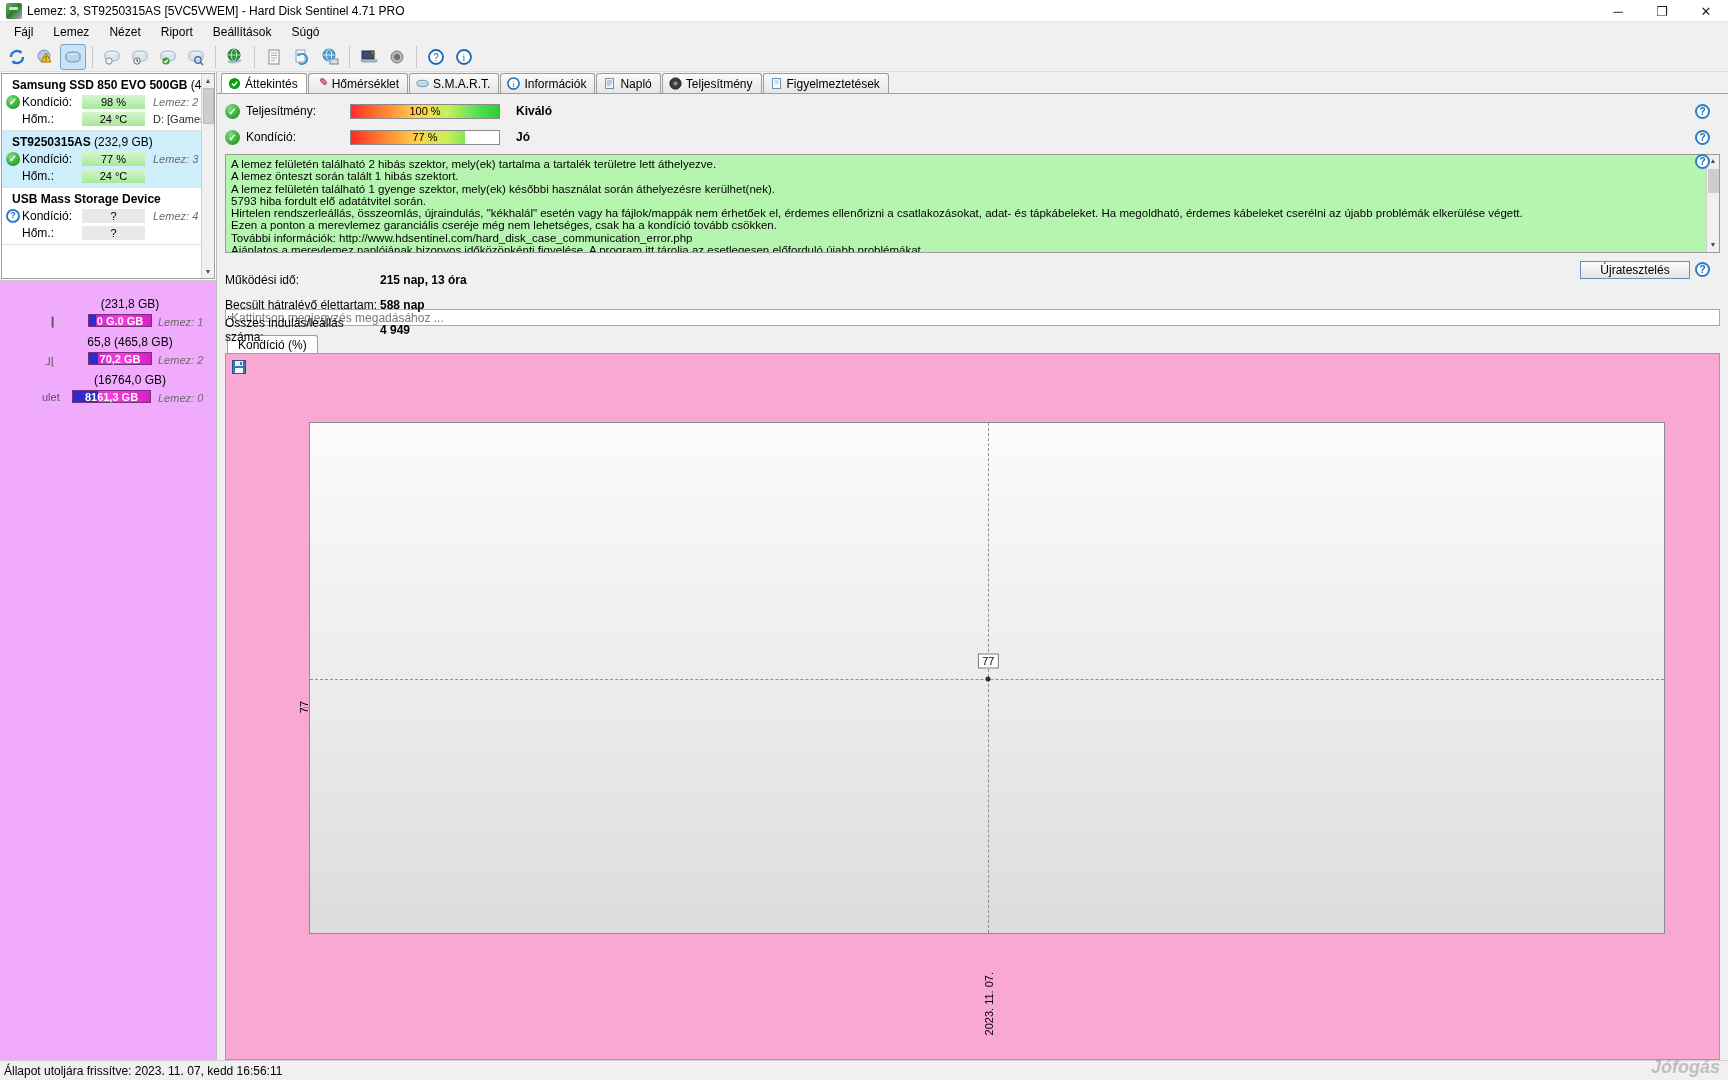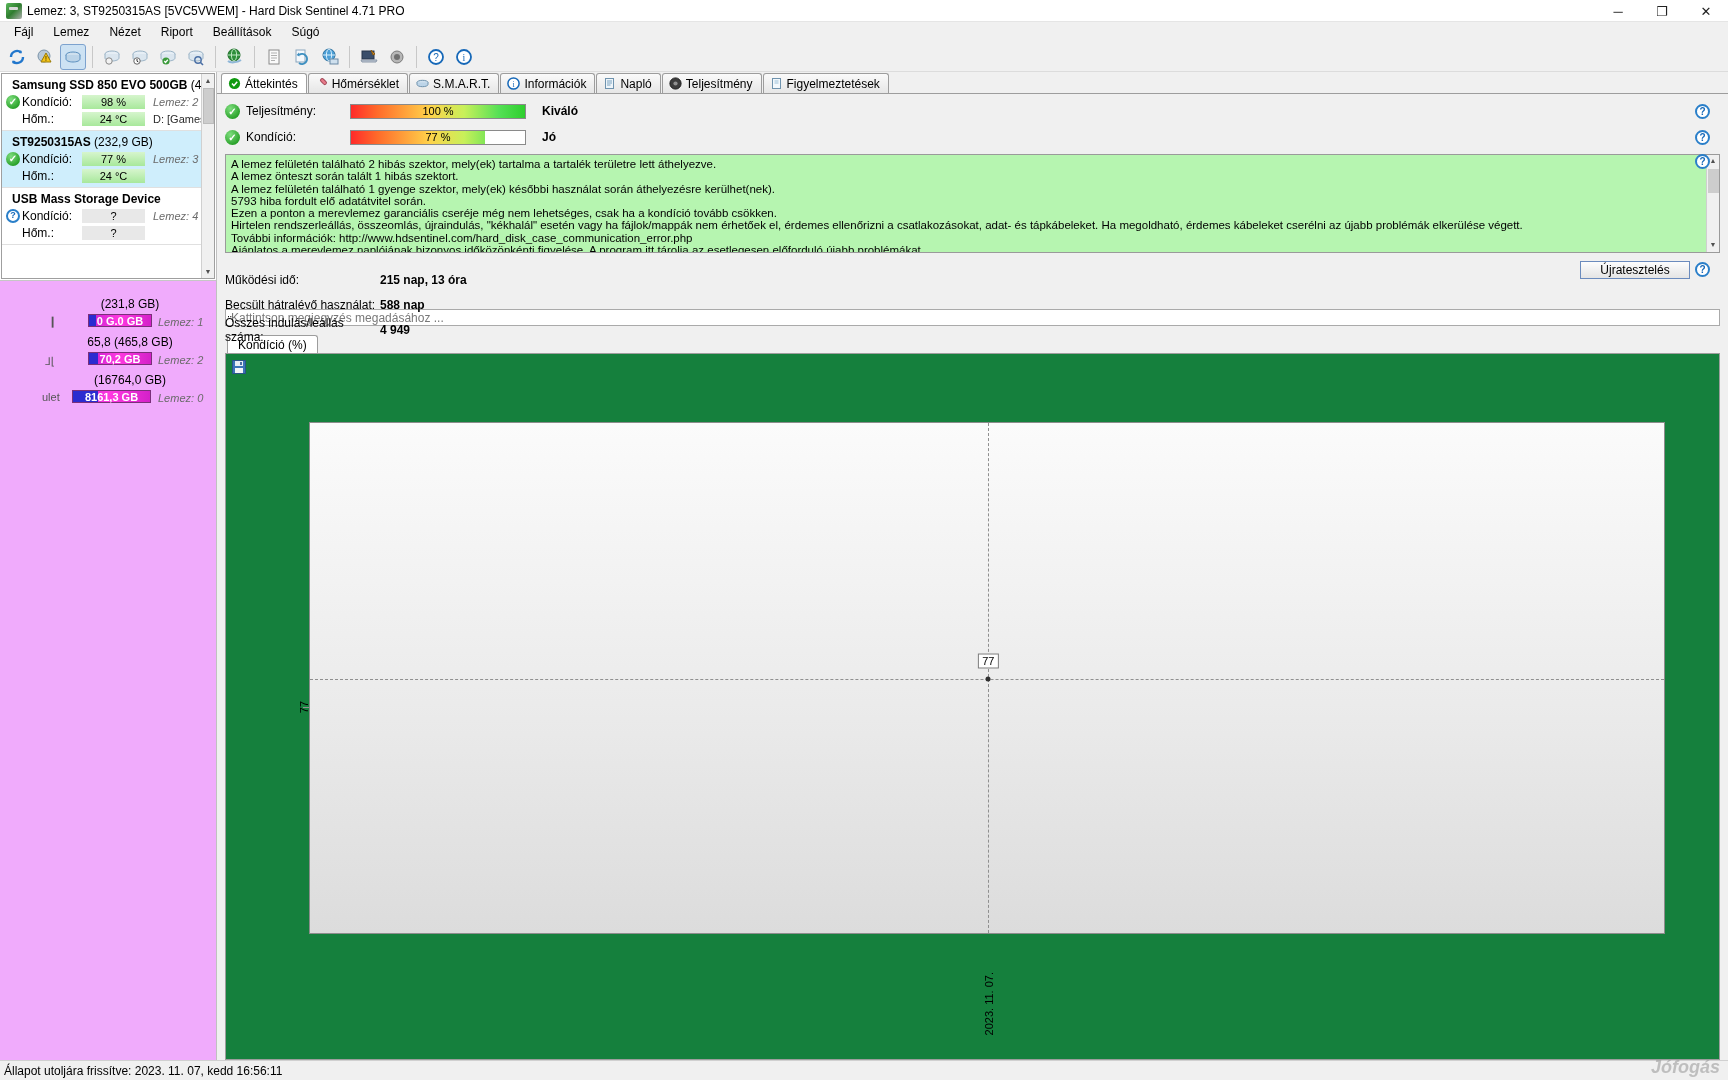--- a/index.html
+++ b/index.html
@@ -190,21 +190,21 @@
   .content {
     flex:1; background:#f0f0f0; padding: 6px 8px 0 8px; display:flex; flex-direction:column; min-height:0;
   }
 
   .gauge-row { display:flex; align-items:center; height:22px; margin-bottom:4px; }
   .gauge-row .gic { width:15px;height:15px;border-radius:50%;margin-right:6px;
      background: radial-gradient(circle at 35% 30%, #7ede7e, #0a8a0a);
      display:flex;align-items:center;justify-content:center;color:#fff;font-size:10px;font-weight:bold;}
   .gauge-row .glabel { width:104px; font-size:12px;}
   .gauge {
-    width:176px; height:15px; border:1px solid #8a8a8a;
+    width:150px; height:15px; border:1px solid #8a8a8a;
     background: linear-gradient(90deg,#ff2a2a 0%, #ff6a2a 15%, #ffd24a 45%, #c8f05a 65%, #55e055 85%, #2ecf2e 100%);
     position:relative; display:flex;align-items:center;justify-content:center;
   }
   .gauge .gfill-rest {
     position:absolute; top:0; bottom:0; right:0; background:#ffffff;
   }
   .gauge .gtext { position:relative; z-index:3; font-size:11px; color:#000; }
   .gauge-row .gverdict { margin-left: 16px; font-weight:bold; font-size:12px;}
 
   .helpdot {
@@ -257,21 +257,21 @@
   }
 
   .chartpanel { margin-top:9px; flex:1; display:flex; flex-direction:column; min-height:0;}
   .chart-tabstrip { height:18px; display:flex; align-items:flex-end; padding-left:2px;}
   .chart-tab {
     height:18px; padding:0 10px; font-size:12px;
     background:#ffffff; border:1px solid #9d9d9d; border-bottom:none;
     border-radius:3px 3px 0 0; display:flex;align-items:center;
   }
   .chart-area {
-    flex:1; background:#15803d; border:1px solid #9d9d9d;
+    flex:1; background:#f9a8d4; border:1px solid #9d9d9d;
     position:relative; min-height:0; overflow:hidden;
   }
   .chart-toolbar { position:absolute; left:4px; top:4px; }
   .save-ic {
     width:18px;height:18px;border:1px solid transparent;
     display:flex;align-items:center;justify-content:center;
   }
   .plot {
     position:absolute;
     left: 83px; top: 68px;
@@ -654,40 +654,40 @@
           <div class="gverdict">Jó</div>
           <div class="helpdot">?</div>
         </div>
 
         <div style="position:relative;">
           <div class="msgbox">
             <div class="line">A lemez felületén található 2 hibás szektor, mely(ek) tartalma a tartalék területre lett áthelyezve.</div>
             <div class="line">A lemez önteszt során talált 1 hibás szektort.</div>
             <div class="line">A lemez felületén található 1 gyenge szektor, mely(ek) későbbi használat során áthelyezésre kerülhet(nek).</div>
             <div class="line">5793 hiba fordult elő adatátvitel során.</div>
+            <div class="line">Hirtelen rendszerleállás, összeomlás, újraindulás, "kékhalál" esetén vagy ha fájlok/mappák nem érhetőek el, érdemes ellenőrizni a csatlakozásokat, adat- és tápkábeleket. Ha megoldható, érdemes kábeleket cserélni az újabb problémák elkerülése végett.</div>
             <div class="line">Ezen a ponton a merevlemez garanciális cseréje még nem lehetséges, csak ha a kondíció tovább csökken.</div>
-            <div class="line">Hirtelen rendszerleállás, összeomlás, újraindulás, "kékhalál" esetén vagy ha fájlok/mappák nem érhetőek el, érdemes ellenőrizni a csatlakozásokat, adat- és tápkábeleket. Ha megoldható, érdemes kábeleket cserélni az újabb problémák elkerülése végett.</div>
             <div class="line">További információk: http://www.hdsentinel.com/hard_disk_case_communication_error.php</div>
             <div class="line">Ajánlatos a merevlemez naplójának bizonyos időközönkénti figyelése. A program itt tárolja az esetlegesen előforduló újabb problémákat.</div>
             <div class="msg-scroll">
               <div class="arr">▲</div>
               <div class="thumb"></div>
               <div class="arr bot">▼</div>
             </div>
           </div>
           <div class="helpdot" style="top:2px;">?</div>
         </div>
 
         <div class="infoblock">
           <div class="inforow">
             <div class="ik">Működési idő:</div>
             <div class="iv">215 nap, 13 óra</div>
           </div>
           <div class="inforow">
-            <div class="ik">Becsült hátralévő használat:</div>
+            <div class="ik">Becsült hátralévő élettartam:</div>
             <div class="iv">588 nap</div>
           </div>
           <div class="inforow">
             <div class="ik">Összes indulás/leállás száma:</div>
             <div class="iv">4 949</div>
           </div>
           <div class="retest-btn">Újratesztelés</div>
           <div class="helpdot" style="top:1px;">?</div>
         </div>
 

